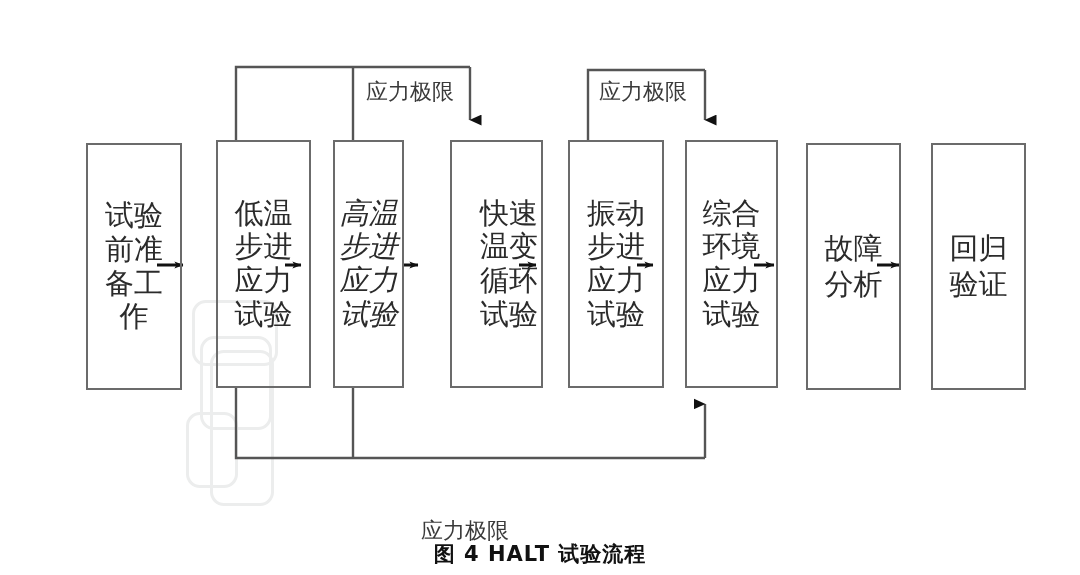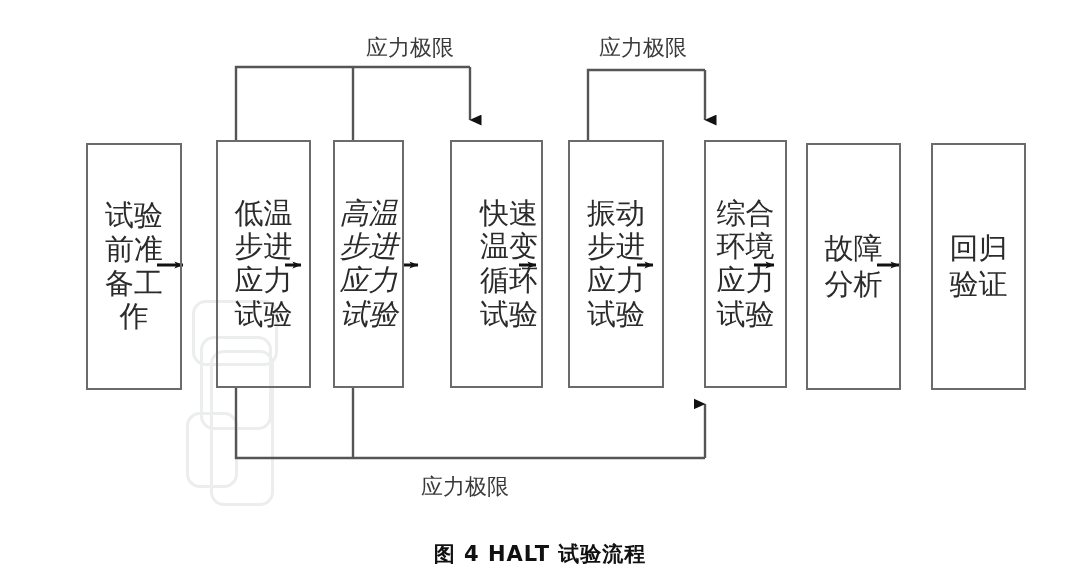--- a/index.html
+++ b/index.html
@@ -35,20 +35,21 @@
   }
   .node.short .node-text{line-height:1.22;}
 
   .edge-label{
     position:absolute;
     font-family:"DejaVu Sans","Liberation Sans",sans-serif;
     font-size:22px;
     color:#3a3a3a;
     white-space:nowrap;
     text-align:center;
+    margin-top:44px;
   }
 
   .caption{
     position:absolute;
     left:0;right:0;
     text-align:center;
     font-family:"DejaVu Sans","Liberation Sans",sans-serif;
     font-size:21px;
     font-weight:bold;
     color:#111111;
@@ -142,21 +143,21 @@
 试验</span>
   </div>
 
   <div class="node" style="left:542px;top:140px;width:96px;height:248px;">
     <span class="node-text">振动
 步进
 应力
 试验</span>
   </div>
 
-  <div class="node" style="left:678px;top:140px;width:83px;height:248px;">
+  <div class="node" style="left:659px;top:140px;width:93px;height:248px;">
     <span class="node-text">综合
 环境
 应力
 试验</span>
   </div>
 
   <div class="node short" style="left:780px;top:143px;width:95px;height:247px;">
     <span class="node-text">故障
 分析</span>
   </div>

